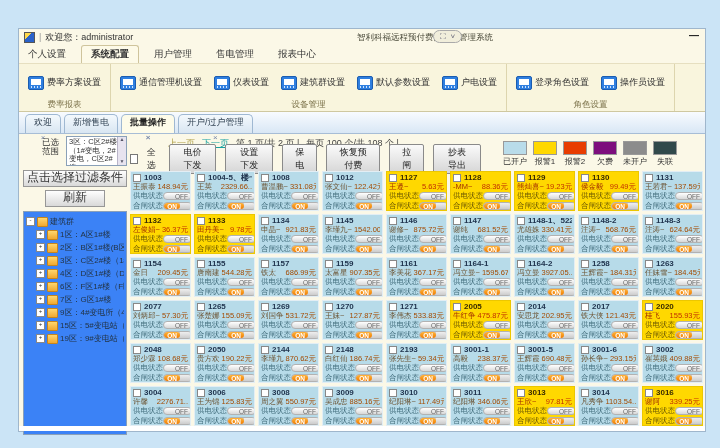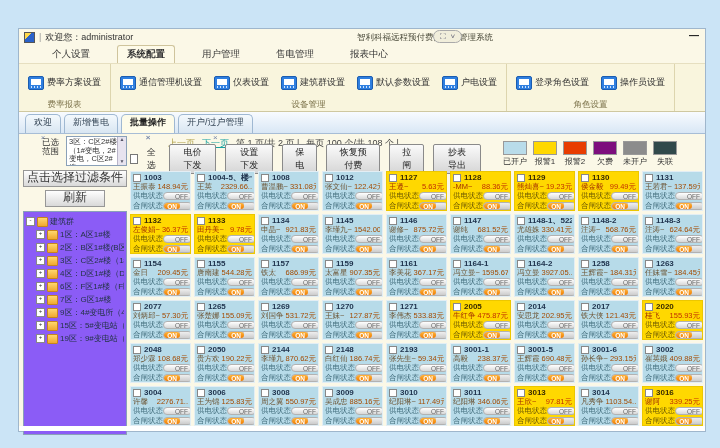--- a/index.html
+++ b/index.html
@@ -9,21 +9,21 @@
        border:1px solid #9fb6cc;box-sizing:border-box;}
   
   .titlebar{height:16px;position:relative;display:flex;align-items:center;gap:4px;padding:0 5px;font-size:9px;color:#333;}
   .disk-icon{width:9px;height:9px;background:linear-gradient(135deg,#ffd94a 0 38%,#2a62c9 38%);border:1px solid #555;display:inline-block;}
   .tb-sep{color:#999;}
   .tb-title{position:absolute;left:338px;top:3px;font-size:8.5px;color:#4a4a3a;white-space:nowrap;}
   .tb-pill{position:absolute;left:414px;top:1px;border:1px solid #aaa;border-radius:8px;background:#f1eedb;
            padding:0 6px;font-size:8px;color:#667;display:flex;gap:5px;align-items:center;height:11px;}
   .tb-minus{position:absolute;right:6px;top:1px;font-size:10px;color:#222;font-weight:bold;}
   
-  .menubar{height:18px;display:flex;gap:18px;padding-left:24px;align-items:flex-end;}
+  .menubar{height:18px;display:flex;gap:6px;padding-left:0;align-items:flex-end;}
   .menu-item{font-size:9.5px;color:#333;padding:2px 9px;cursor:default;}
   .menu-item.active{background:#fdfae8;border:1px solid #cfc49c;border-bottom:none;border-radius:3px 3px 0 0;font-weight:bold;}
   
   .ribbon{height:47px;background:#f9f5dd;border-top:1px solid #e6dfc0;border-bottom:1px solid #cfc8a0;display:flex;}
   .rgroup{display:flex;flex-direction:column;border-right:1px solid #ddd5ae;padding:2px 5px 1px;}
   .rgroup-btns{display:flex;flex:1;align-items:center;gap:4px;}
   .rbtn{display:flex;align-items:center;gap:3px;padding:2px 4px;font-size:9px;color:#333;white-space:nowrap;cursor:default;}
   .rb-icon{width:14px;height:12px;background:#2f7fe0;border:1px solid #1b5cb0;border-radius:2px;position:relative;flex:0 0 auto;}
   .rb-icon::after{content:"";position:absolute;left:2px;right:2px;top:2px;bottom:4px;background:#fff;}
   .rb-icon::before{content:"";position:absolute;left:2px;right:2px;bottom:1px;height:2px;
@@ -41,21 +41,21 @@
   .leftpanel{width:104px;flex:0 0 auto;display:flex;flex-direction:column;font-size:8.5px;}
   .lp-row{display:flex;gap:2px;margin-bottom:2px;}
   .lp-label{width:22px;color:#333;line-height:1.1;padding-top:2px;margin-left:19px;}
   .lp-box{flex:1;background:#fff;border:1px solid #8aa0b8;font-size:7.5px;color:#333;padding:1px 9px 1px 2px;
           position:relative;overflow:hidden;line-height:1.15;}
   .lp-box .sb{position:absolute;right:0;top:0;bottom:0;width:8px;background:#e7e3ef;border-left:1px solid #b9b4c8;
           display:flex;flex-direction:column;justify-content:space-between;align-items:center;font-size:5px;color:#556;}
   .lp-btn{display:block;height:15px;margin:2px 0 0;background:linear-gradient(#fefefe,#d9d9d9);border:1px solid #979797;
           border-radius:0;font-size:12px;color:#333;text-align:center;line-height:13px;cursor:default;}
   .lp-btn.small{width:58px;margin:3px auto;}
-  .tree{border:1px solid #8aa0b8;background:#8b5cf6;flex:1;margin-top:1px;padding:3px 2px;color:#234;font-size:8px;overflow:hidden;}
+  .tree{border:1px solid #8aa0b8;background:#3b82f6;flex:1;margin-top:1px;padding:3px 2px;color:#234;font-size:8px;overflow:hidden;}
   .tree-row{display:flex;align-items:center;gap:2px;height:13px;white-space:nowrap;overflow:hidden;}
   .tree-row.child{padding-left:10px;}
   .expander{width:7px;height:7px;border:1px solid #888;background:#fff;font-size:6px;line-height:5px;text-align:center;color:#333;flex:0 0 auto;}
   .folder-icon{width:9px;height:8px;background:linear-gradient(#ffd76e,#f0a830);border:1px solid #c8861a;border-radius:1px;flex:0 0 auto;}
   
   .main{flex:1;padding-left:3px;display:flex;flex-direction:column;}
   .main-top{display:flex;}
   .main-top-left{flex:1;}
   .pag{display:flex;gap:7px;align-items:center;font-size:9px;color:#444;height:14px;margin-left:38px;white-space:nowrap;}
   .link-prev{color:#b0a04a;}

